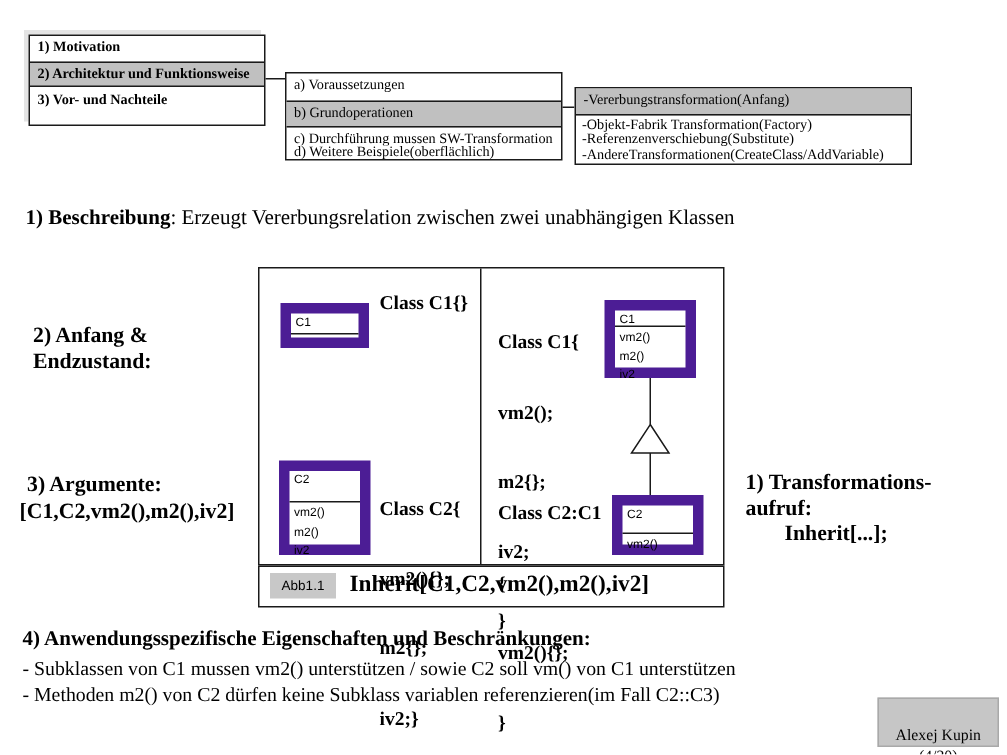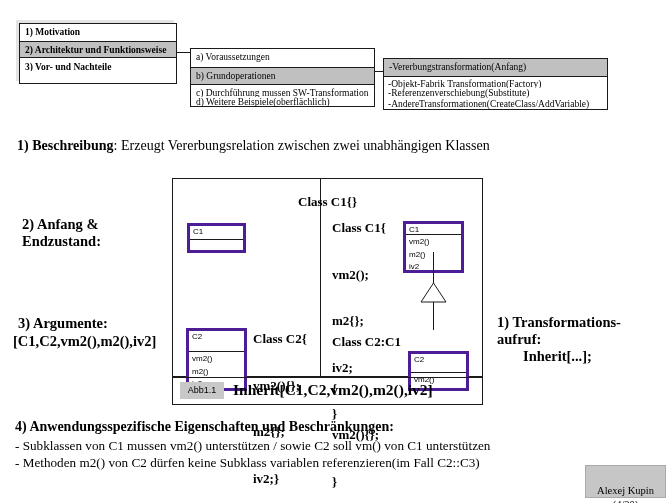--- a/index.html
+++ b/index.html
@@ -32,22 +32,22 @@
   .dframe { position:absolute; left:172px; top:178px; width:309px; height:197px;
             border:1px solid #1a1a1a; box-sizing:content-box; }
   .capbar { position:absolute; left:172px; top:377px; width:309px; height:26px;
             border:1px solid #1a1a1a; box-sizing:content-box; }
   .captag { position:absolute; left:7px; top:4px; width:44px; height:17px; background:#c8c8c8;
             font-family:"Liberation Sans",sans-serif; font-size:9px; text-align:center; line-height:17px; }
   .captext { position:absolute; left:60px; top:3px; font-weight:bold; font-size:15.5px; white-space:nowrap; }
 
   .code { position:absolute; font-weight:bold; font-size:13px; line-height:15.5px; white-space:pre; }
 
-  .uml { position:absolute; border:3px solid #4c1d95; background:#fff; box-sizing:border-box;
-         font-family:"Liberation Sans",sans-serif; font-size:8px;margin-top:21px; }
+  .uml { position:absolute; border:7px solid #4c1d95; background:#fff; box-sizing:border-box;
+         font-family:"Liberation Sans",sans-serif; font-size:8px; }
   .uml .nm { border-bottom:1px solid #1a1a1a; padding:1px 3px; box-sizing:border-box; }
   .uml .bd { padding:1px 3px; line-height:12.5px; }
   .tri { position:absolute; }
 
   
   .ctitle { position:absolute; left:15px; top:419px; font-weight:bold; font-size:14px; white-space:nowrap; }
   .citem { position:absolute; left:15px; font-size:13.2px; white-space:nowrap; }
 
   
   .author { position:absolute; left:585px; top:465px; width:81px; height:33px; background:#c6c6c6;
@@ -98,21 +98,21 @@
   </div>
 
   <div class="dframe">
     <div class="vline" style="left:147px;top:0;height:197px;"></div>
   </div>
 
   <div class="uml" style="left:187px;top:202px;width:59px;height:30px;">
     <div class="nm" style="height:14px;">C1</div>
     <div class="bd"></div>
   </div>
-  <div class="code" style="left:253px;top:194px;margin-left:45px;">Class C1{}</div>
+  <div class="code" style="left:253px;top:194px;">Class C1{}</div>
 
   <div class="uml" style="left:186px;top:307px;width:61px;height:63px;">
     <div class="nm" style="height:21px;">C2</div>
     <div class="bd">
       <div>vm2()</div>
       <div>m2()</div>
       <div>iv2</div>
     </div>
   </div>
   <div class="code" style="left:253px;top:300px;">

